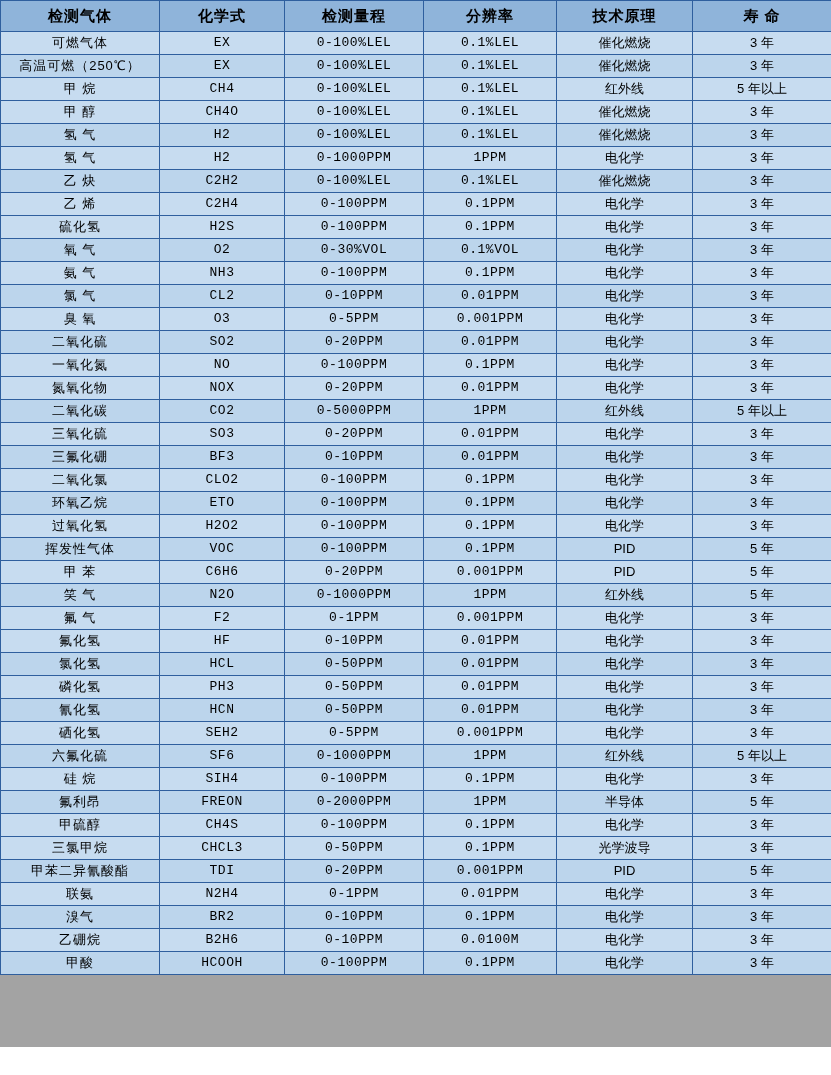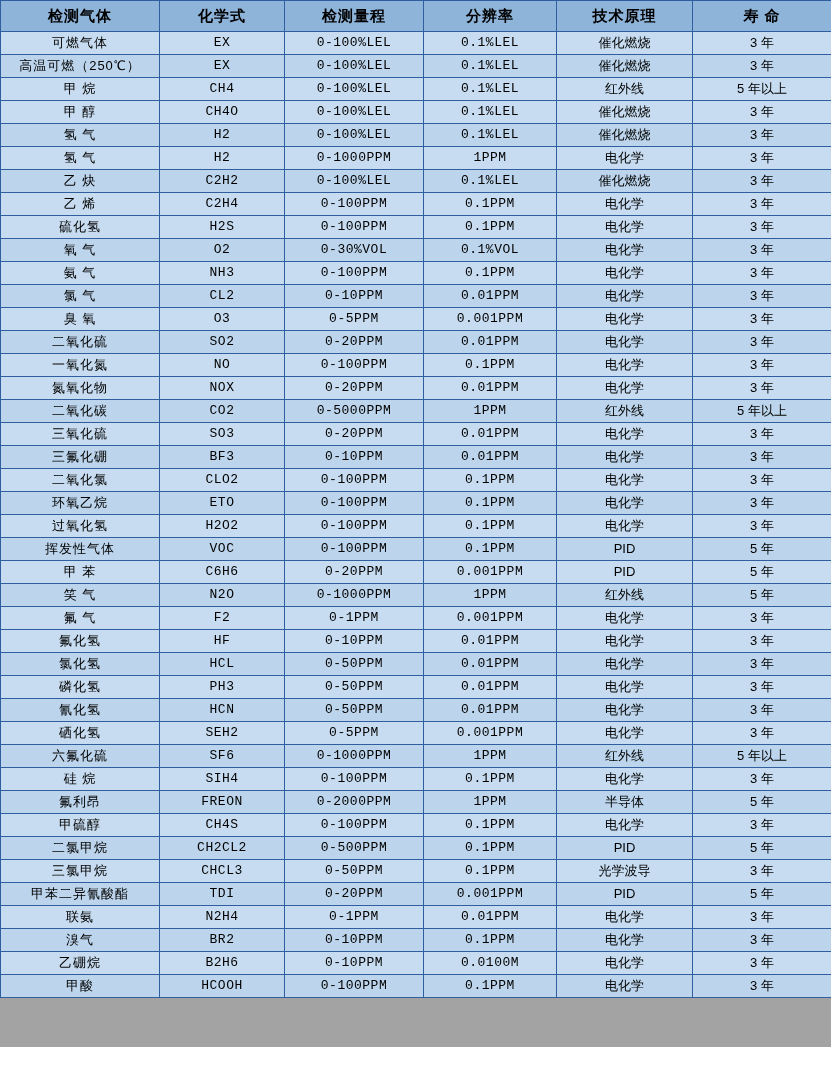--- a/index.html
+++ b/index.html
@@ -364,28 +364,20 @@
           <td class="small">5 年</td>
         </tr>
         <tr>
           <td class="col-name">甲硫醇</td>
           <td class="mono">CH4S</td>
           <td class="mono">0-100PPM</td>
           <td class="mono">0.1PPM</td>
           <td class="small">电化学</td>
           <td class="small">3 年</td>
         </tr>
-        <tr class="alt">
-          <td class="col-name">二氯甲烷</td>
-          <td class="mono">CH2CL2</td>
-          <td class="mono">0-500PPM</td>
-          <td class="mono">0.1PPM</td>
-          <td class="small">PID</td>
-          <td class="small">5 年</td>
-        </tr>
         <tr>
           <td class="col-name">三氯甲烷</td>
           <td class="mono">CHCL3</td>
           <td class="mono">0-50PPM</td>
           <td class="mono">0.1PPM</td>
           <td class="small">光学波导</td>
           <td class="small">3 年</td>
         </tr>
         <tr class="alt">
           <td class="col-name">甲苯二异氰酸酯</td>

